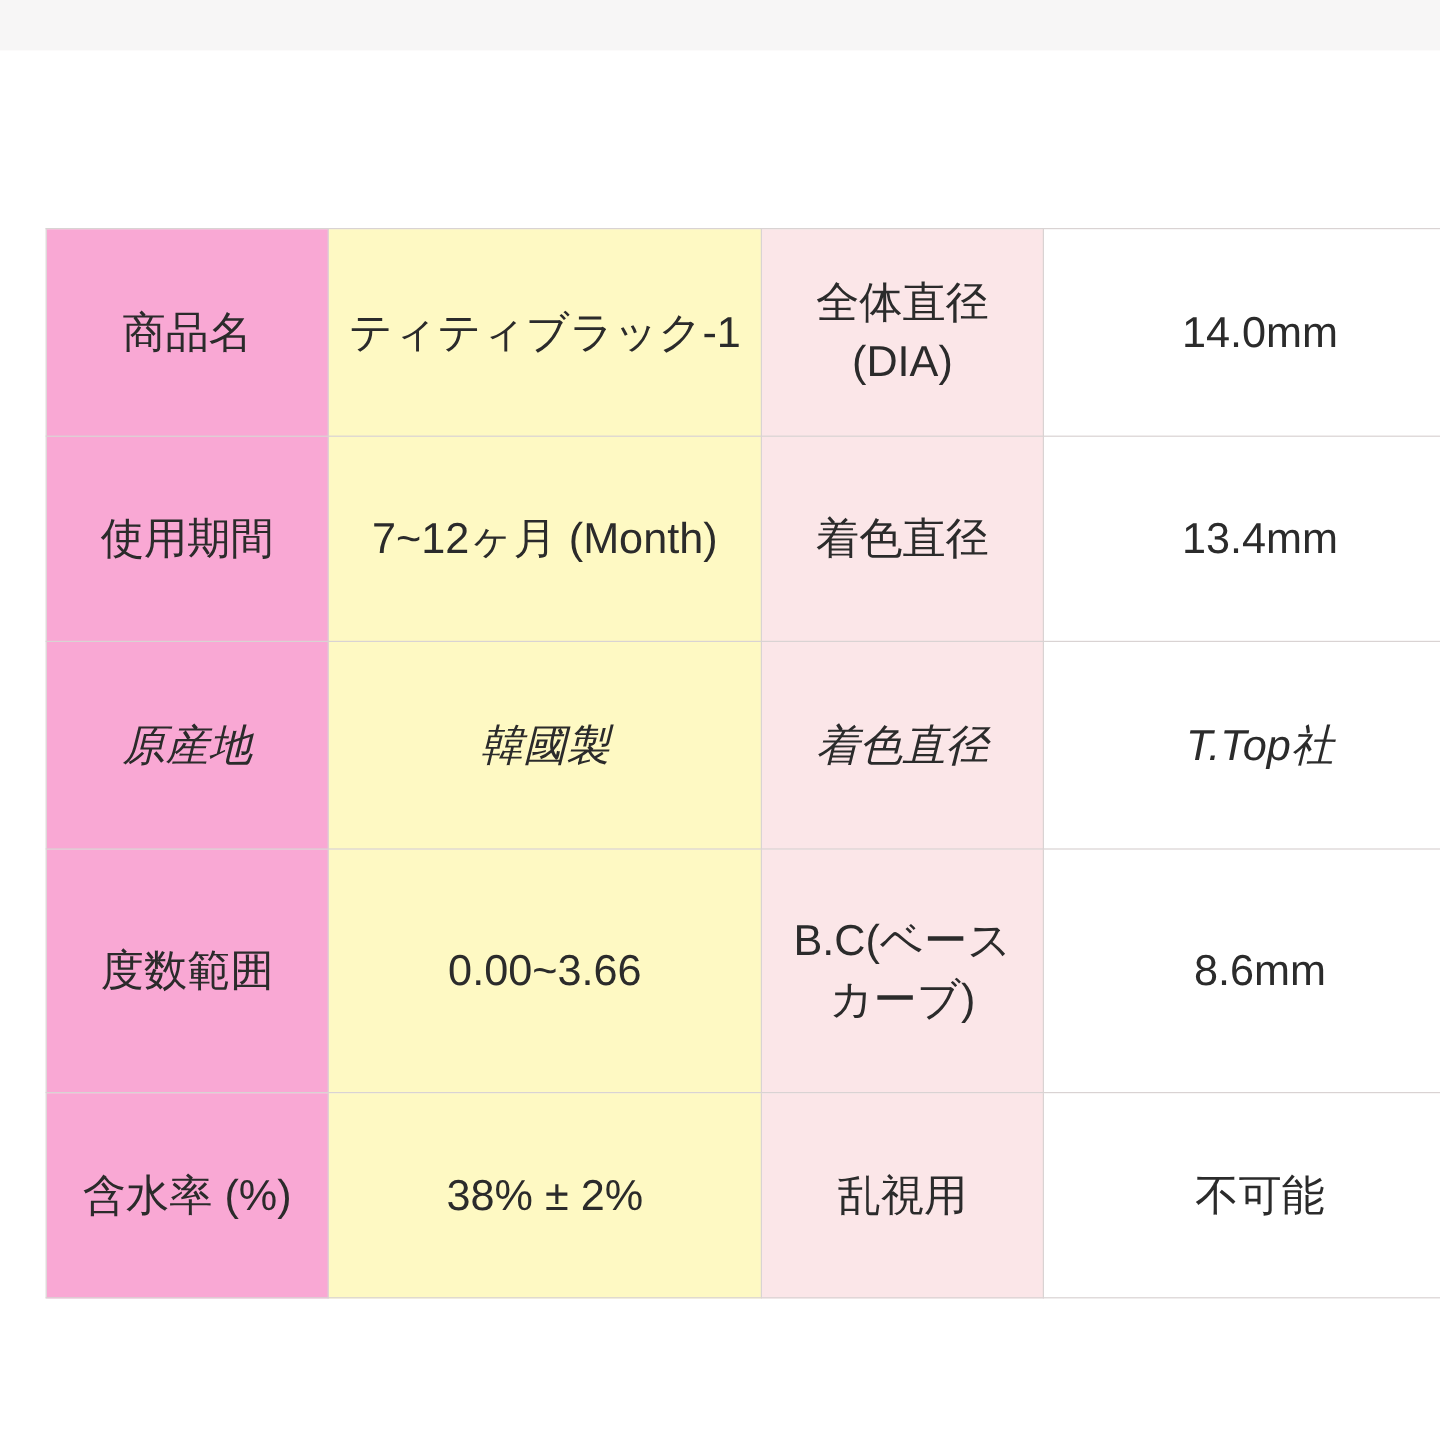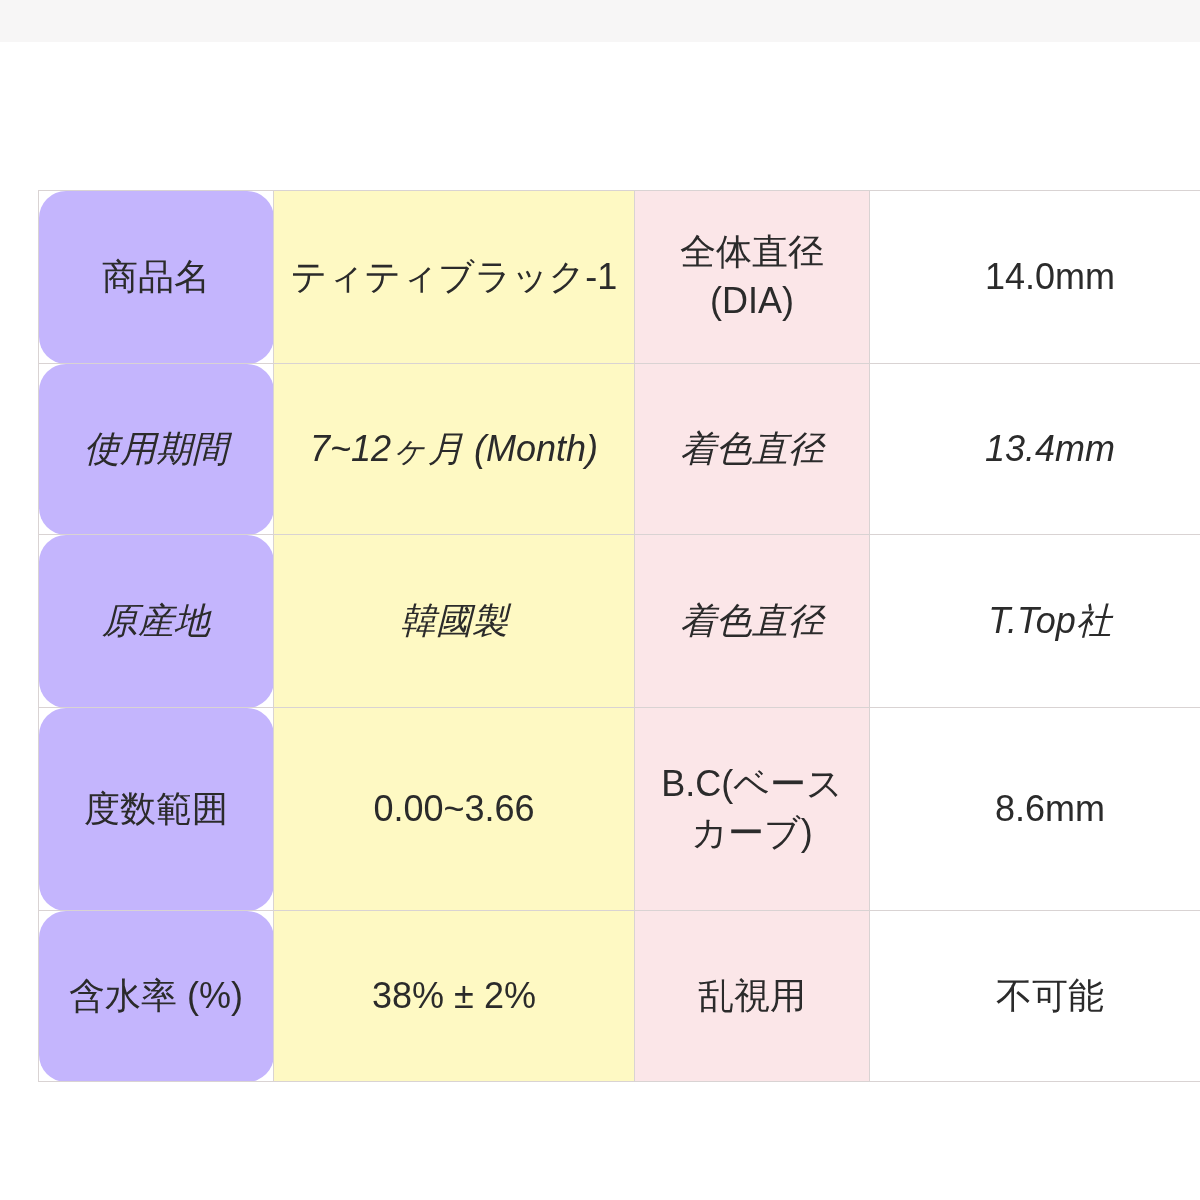--- a/index.html
+++ b/index.html
@@ -40,38 +40,37 @@
     border: 1px solid #d9d3d3;
     font-size: 36px;
     color: #2b2b2b;
     text-align: center;
     vertical-align: middle;
     line-height: 1.35;
     padding: 10px 8px;
     word-break: break-word;
   }
   td.label {
-    background: #c4b5fd;
+    background: #f9a8d4;
     width: 218px;
-    border-radius: 27px;
   }
   td.value {
     background: #fef9c3;
     width: 344px;
   }
   td.label2 {
     background: #fbe6e8;
     width: 218px;
   }
   td.value2 {
     background: #ffffff;
     width: 344px;
   }
   tr.r1 td { height: 152px; }
-  tr.r2 td { height: 150px; font-style: italic; }
+  tr.r2 td { height: 150px; }
   tr.r3 td { height: 152px; font-style: italic; }
   tr.r4 td { height: 182px; }
   tr.r5 td { height: 150px; }
 </style>
 </head>
 <body>
 
 <div class="page">
 
   <div class="top-band"></div>

